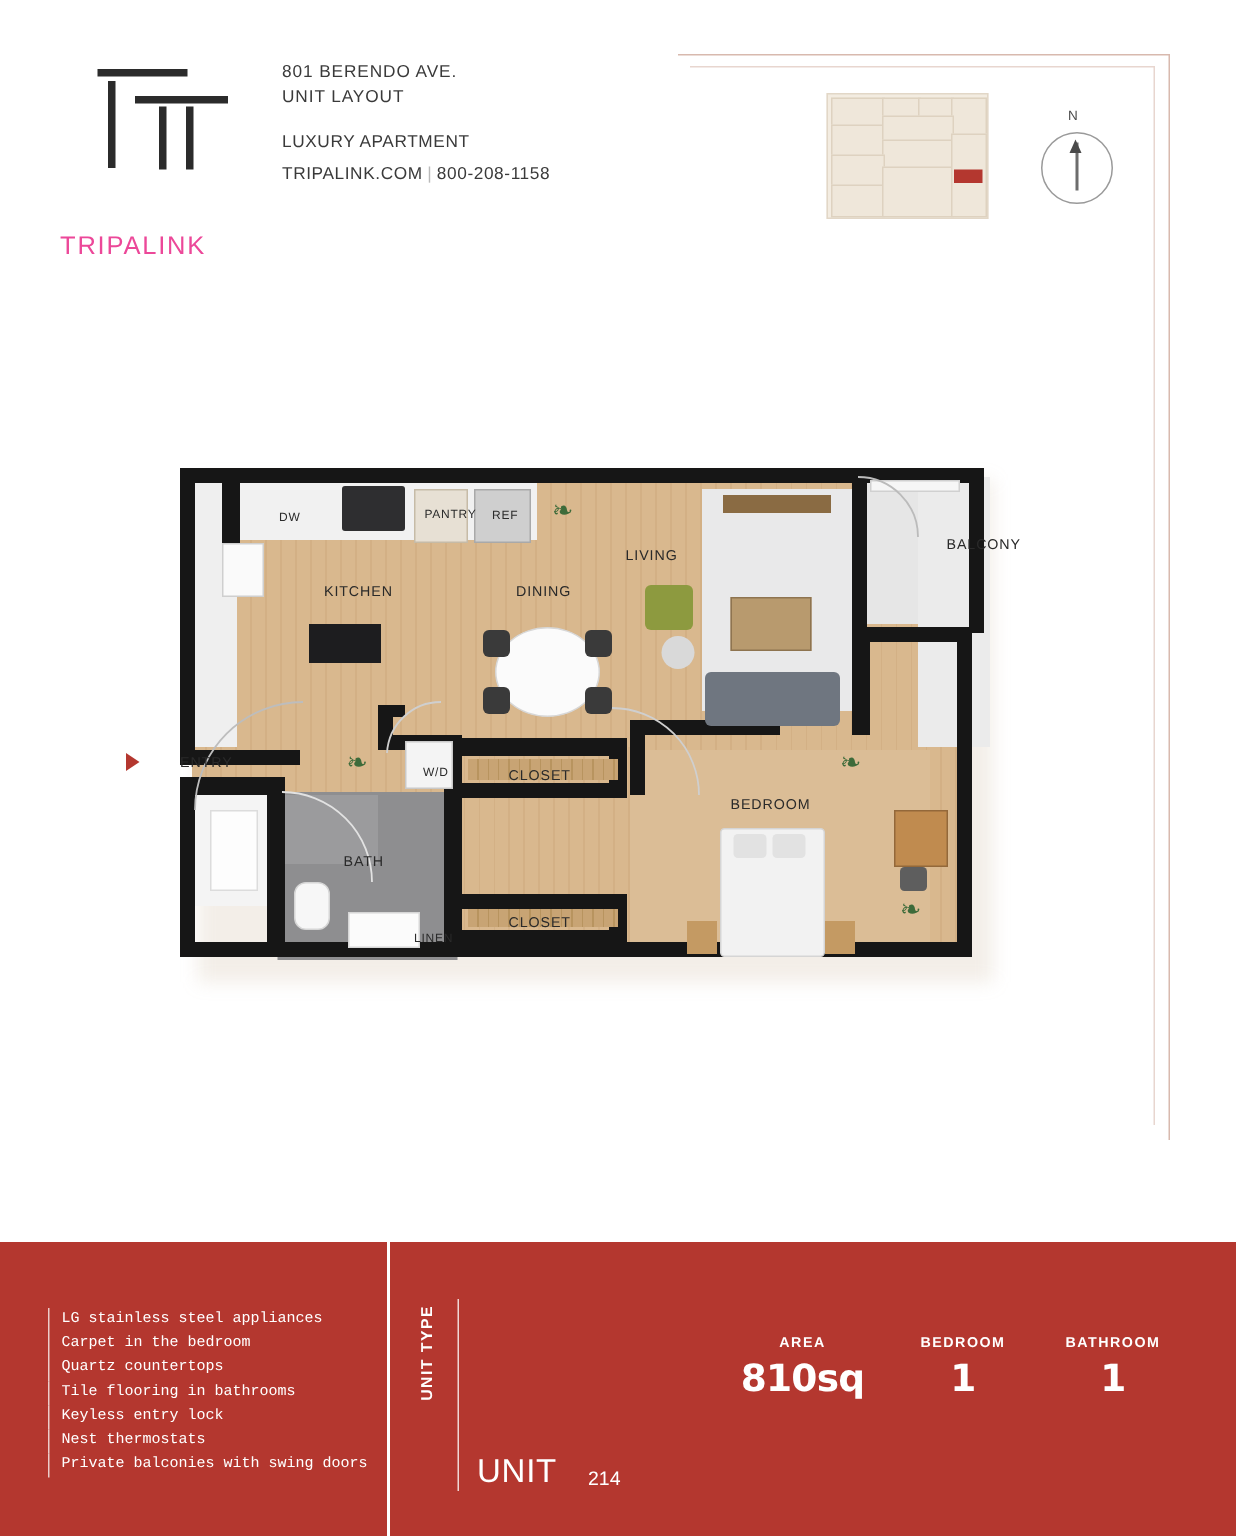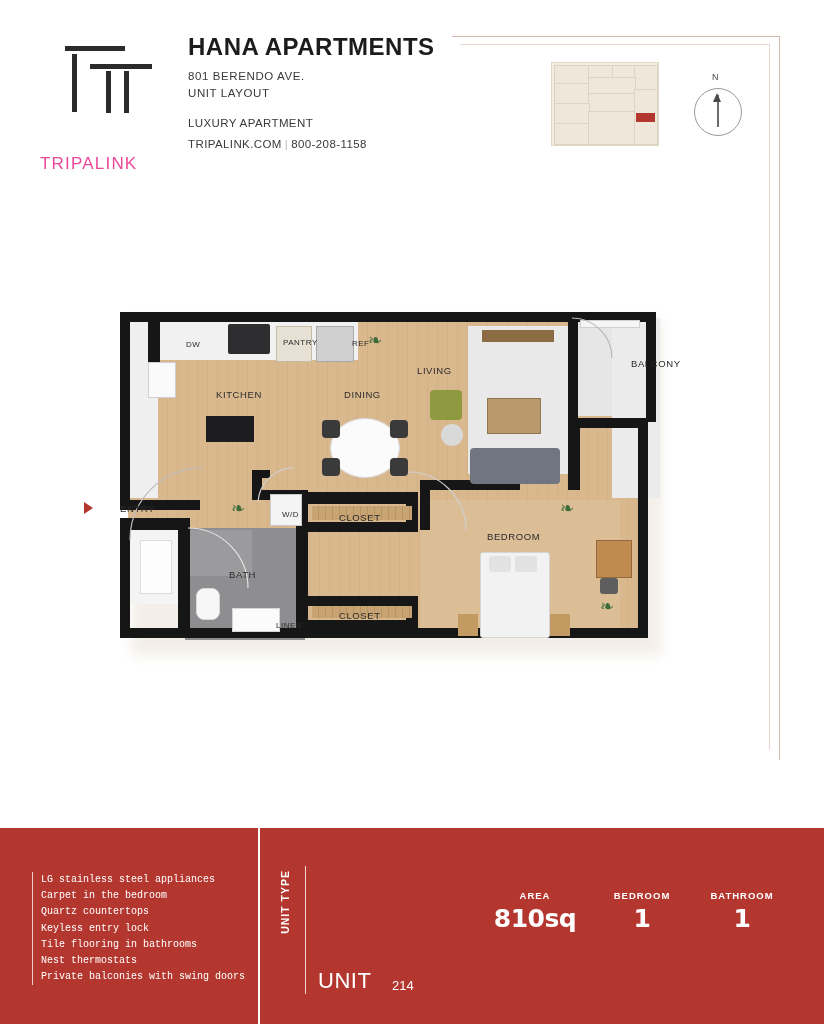--- a/index.html
+++ b/index.html
@@ -84,21 +84,20 @@
       <rect x="3" y="8" width="60" height="5" fill="#2b2b2b"></rect>
       <rect x="10" y="16" width="5" height="58" fill="#2b2b2b"></rect>
       <rect x="28" y="26" width="62" height="5" fill="#2b2b2b"></rect>
       <rect x="44" y="33" width="5" height="42" fill="#2b2b2b"></rect>
       <rect x="62" y="33" width="5" height="42" fill="#2b2b2b"></rect>
     </svg>
     <div class="logo-word">TRIPALINK</div>
   </div>
 
   <div class="title-block">
-    <div class="title-main">HANA APARTMENTS</div>
     <div class="title-sub">
       <div>801 BERENDO AVE.</div>
       <div>UNIT LAYOUT</div>
     </div>
     <div class="title-sub2">
       <div>LUXURY APARTMENT</div>
       <div style="margin-top:3px;">
         <span>TRIPALINK.COM</span><span class="sep">|</span><span>800-208-1158</span>
       </div>
     </div>
@@ -237,35 +236,35 @@
     <div class="lbl" style="left:592px;top:358px;margin-left:39px;">BALCONY</div>
     <div class="lbl" style="left:487px;top:531px;">BEDROOM</div>
     <div class="lbl" style="left:229px;top:569px;">BATH</div>
     <div class="lbl" style="left:120px;top:503px;">ENTRY</div>
     <div class="lbl" style="left:339px;top:512px;">CLOSET</div>
     <div class="lbl" style="left:339px;top:610px;">CLOSET</div>
     <div class="lbl-w" style="left:276px;top:621px;">LINEN</div>
     <div class="lbl-w" style="left:282px;top:510px;">W/D</div>
     <div class="lbl-w" style="left:186px;top:340px;">DW</div>
     <div class="lbl-w" style="left:283px;top:338px;">PANTRY</div>
-    <div class="lbl-w" style="left:328px;top:339px;margin-left:24px;">REF</div>
+    <div class="lbl-w" style="left:328px;top:339px;">REF</div>
   </div>
 
   <div class="arrow-red"></div>
 
   <div class="band"></div>
   <div class="band-split"></div>
 
   <div class="feature-list">
     <ul>
       <li>LG stainless steel appliances</li>
       <li>Carpet in the bedroom</li>
       <li>Quartz countertops</li>
+      <li>Tile flooring in bathrooms</li>
       <li>Keyless entry lock</li>
-      <li>Tile flooring in bathrooms</li>
       <li>Nest thermostats</li>
       <li>Private balconies with swing doors</li>
     </ul>
   </div>
 
   <div class="unittype-vert">UNIT TYPE</div>
   <div class="vbar"></div>
   <div class="unit-word">UNIT</div>
   <div class="unit-num">214</div>
 

